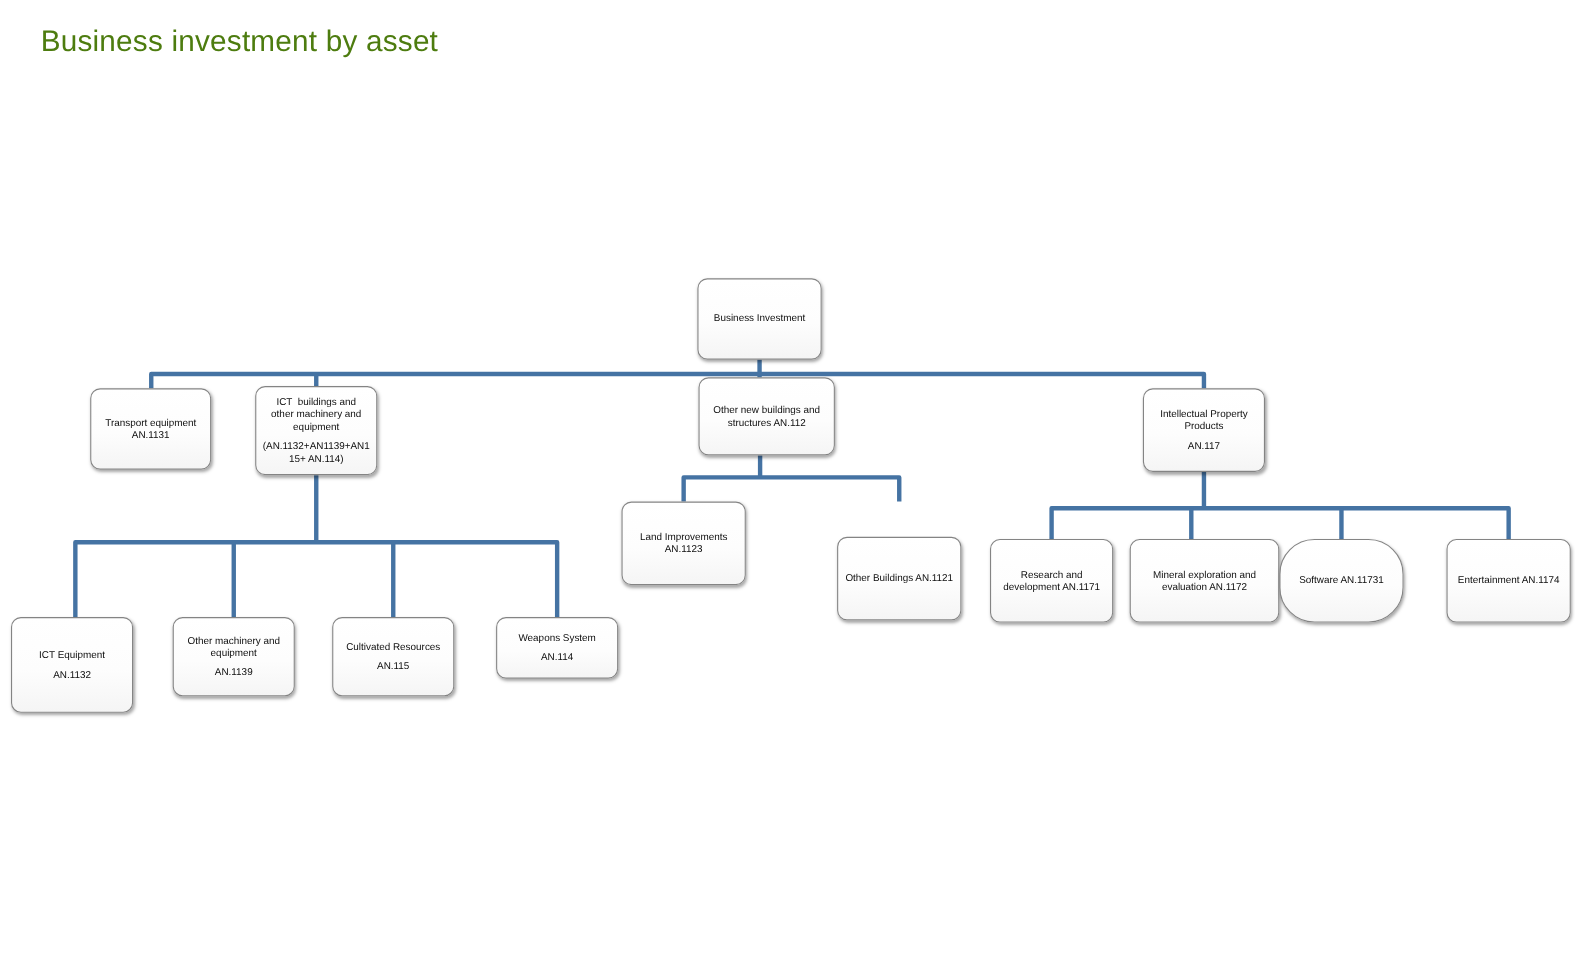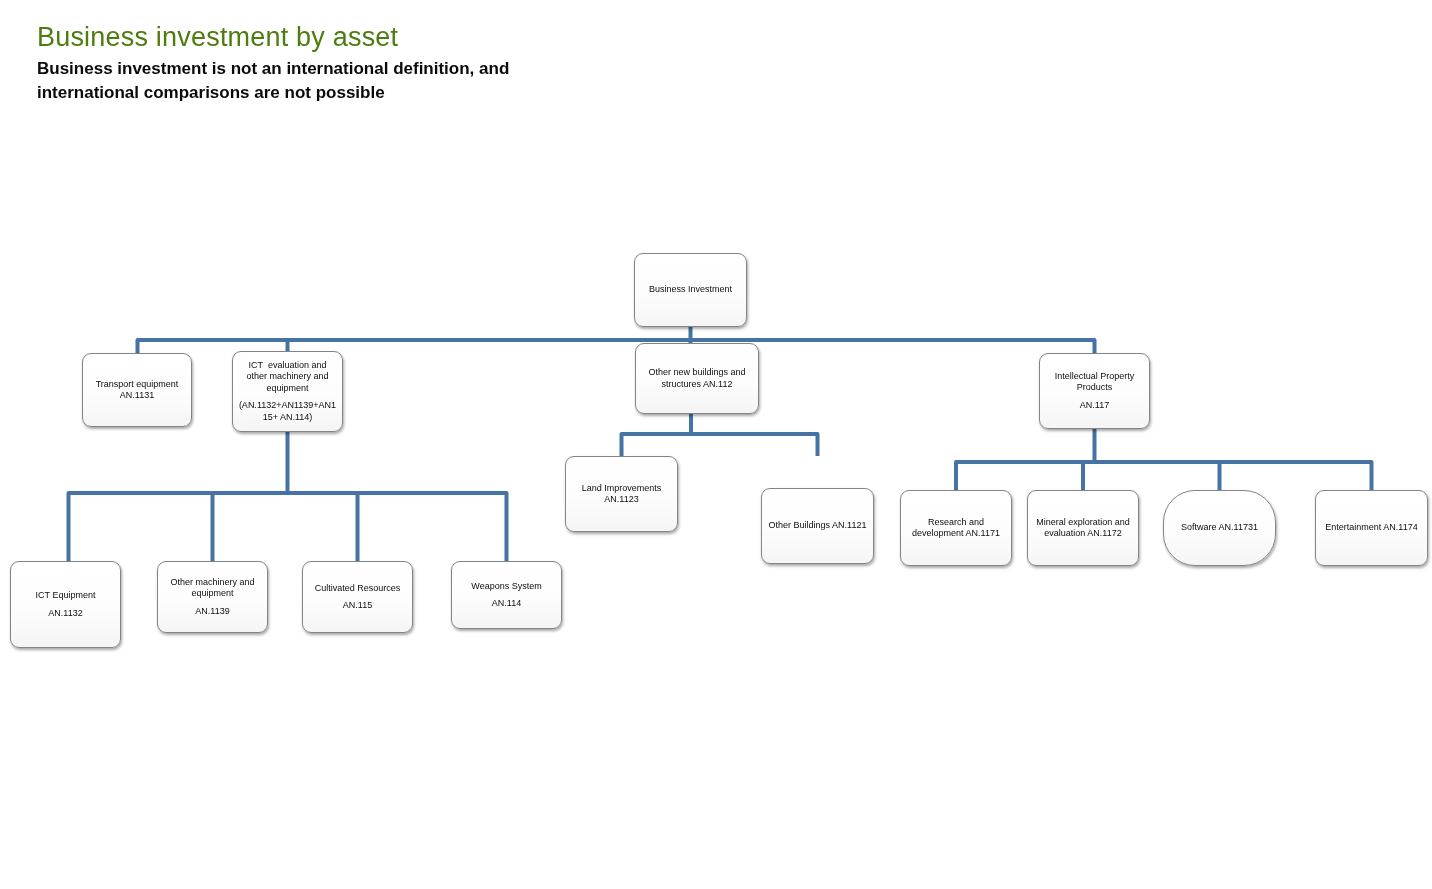--- a/index.html
+++ b/index.html
@@ -63,38 +63,34 @@
 
   
   #node-business_investment            { left: 634px;  top: 253px; width: 113px; height: 74px; }
   #node-transport_equipment            { left: 82px;   top: 353px; width: 110px; height: 74px; }
   #node-ict_and_other_machinery_group  { left: 232px;  top: 351px; width: 111px; height: 81px; }
   #node-other_new_buildings            { left: 635px;  top: 343px; width: 124px; height: 71px; }
   #node-intellectual_property_products { left: 1039px; top: 353px; width: 111px; height: 76px; }
   #node-land_improvements              { left: 565px;  top: 456px; width: 113px; height: 76px; }
   #node-other_buildings                { left: 761px;  top: 456px; width: 113px; height: 76px; margin-top: 32px; }
   #node-research_and_development       { left: 900px;  top: 490px; width: 112px; height: 76px; align-items: center; }
-  #node-mineral_exploration            { left: 1027px; top: 490px; width: 112px; height: 76px; }
+  #node-mineral_exploration            { left: 1027px; top: 490px; width: 136px; height: 76px; }
   #node-software                       { left: 1163px; top: 490px; width: 113px; height: 76px; border-radius: 32px; }
   #node-entertainment                  { left: 1315px; top: 490px; width: 113px; height: 76px; }
   #node-ict_equipment                  { left: 10px;   top: 561px; width: 111px; height: 87px; }
   #node-other_machinery_and_equipment  { left: 157px;  top: 561px; width: 111px; height: 72px; }
   #node-cultivated_resources           { left: 302px;  top: 561px; width: 111px; height: 72px; }
-  #node-weapons_system                 { left: 451px;  top: 561px; width: 111px; height: 68px; }
+  #node-weapons_system                 { left: 451px;  top: 561px; width: 111px; height: 56px; }
 </style>
 </head>
 <body>
 
 <div class="canvas">
 
   <div class="slide-title">Business investment by asset</div>
-  <div class="slide-subtitle">
-      <div class="line">Business investment is not an international definition, and</div>
-      <div class="line">international comparisons are not possible</div>
-    </div>
 
   <svg class="connectors" viewBox="0 0 1432 889" xmlns="http://www.w3.org/2000/svg" aria-hidden="true">
 
     <path d="M690.5 327 L690.5 343"></path>
 
     <path d="M137.5 353 L137.5 340 L1094.5 340 L1094.5 353"></path>
     <path d="M287.5 340 L287.5 351"></path>
 
     <path d="M691 414 L691 434"></path>
     <path d="M621.5 456 L621.5 434 L817.5 434 L817.5 456"></path>
@@ -120,21 +116,21 @@
 
     <div class="node" id="node-transport_equipment">
       <div class="node-label">
           <div class="line">Transport equipment</div>
           <div class="line">AN.1131</div>
         </div>
     </div>
 
     <div class="node" id="node-ict_and_other_machinery_group">
       <div class="node-label">
-          <div class="line">ICT  evaluation and</div>
+          <div class="line">ICT  buildings and</div>
           <div class="line">other machinery and</div>
           <div class="line">equipment</div>
           <div class="line gap"></div>
           <div class="line">(AN.1132+AN1139+AN1</div>
           <div class="line">15+ AN.114)</div>
         </div>
     </div>
 
     <div class="node" id="node-other_new_buildings">
       <div class="node-label">

